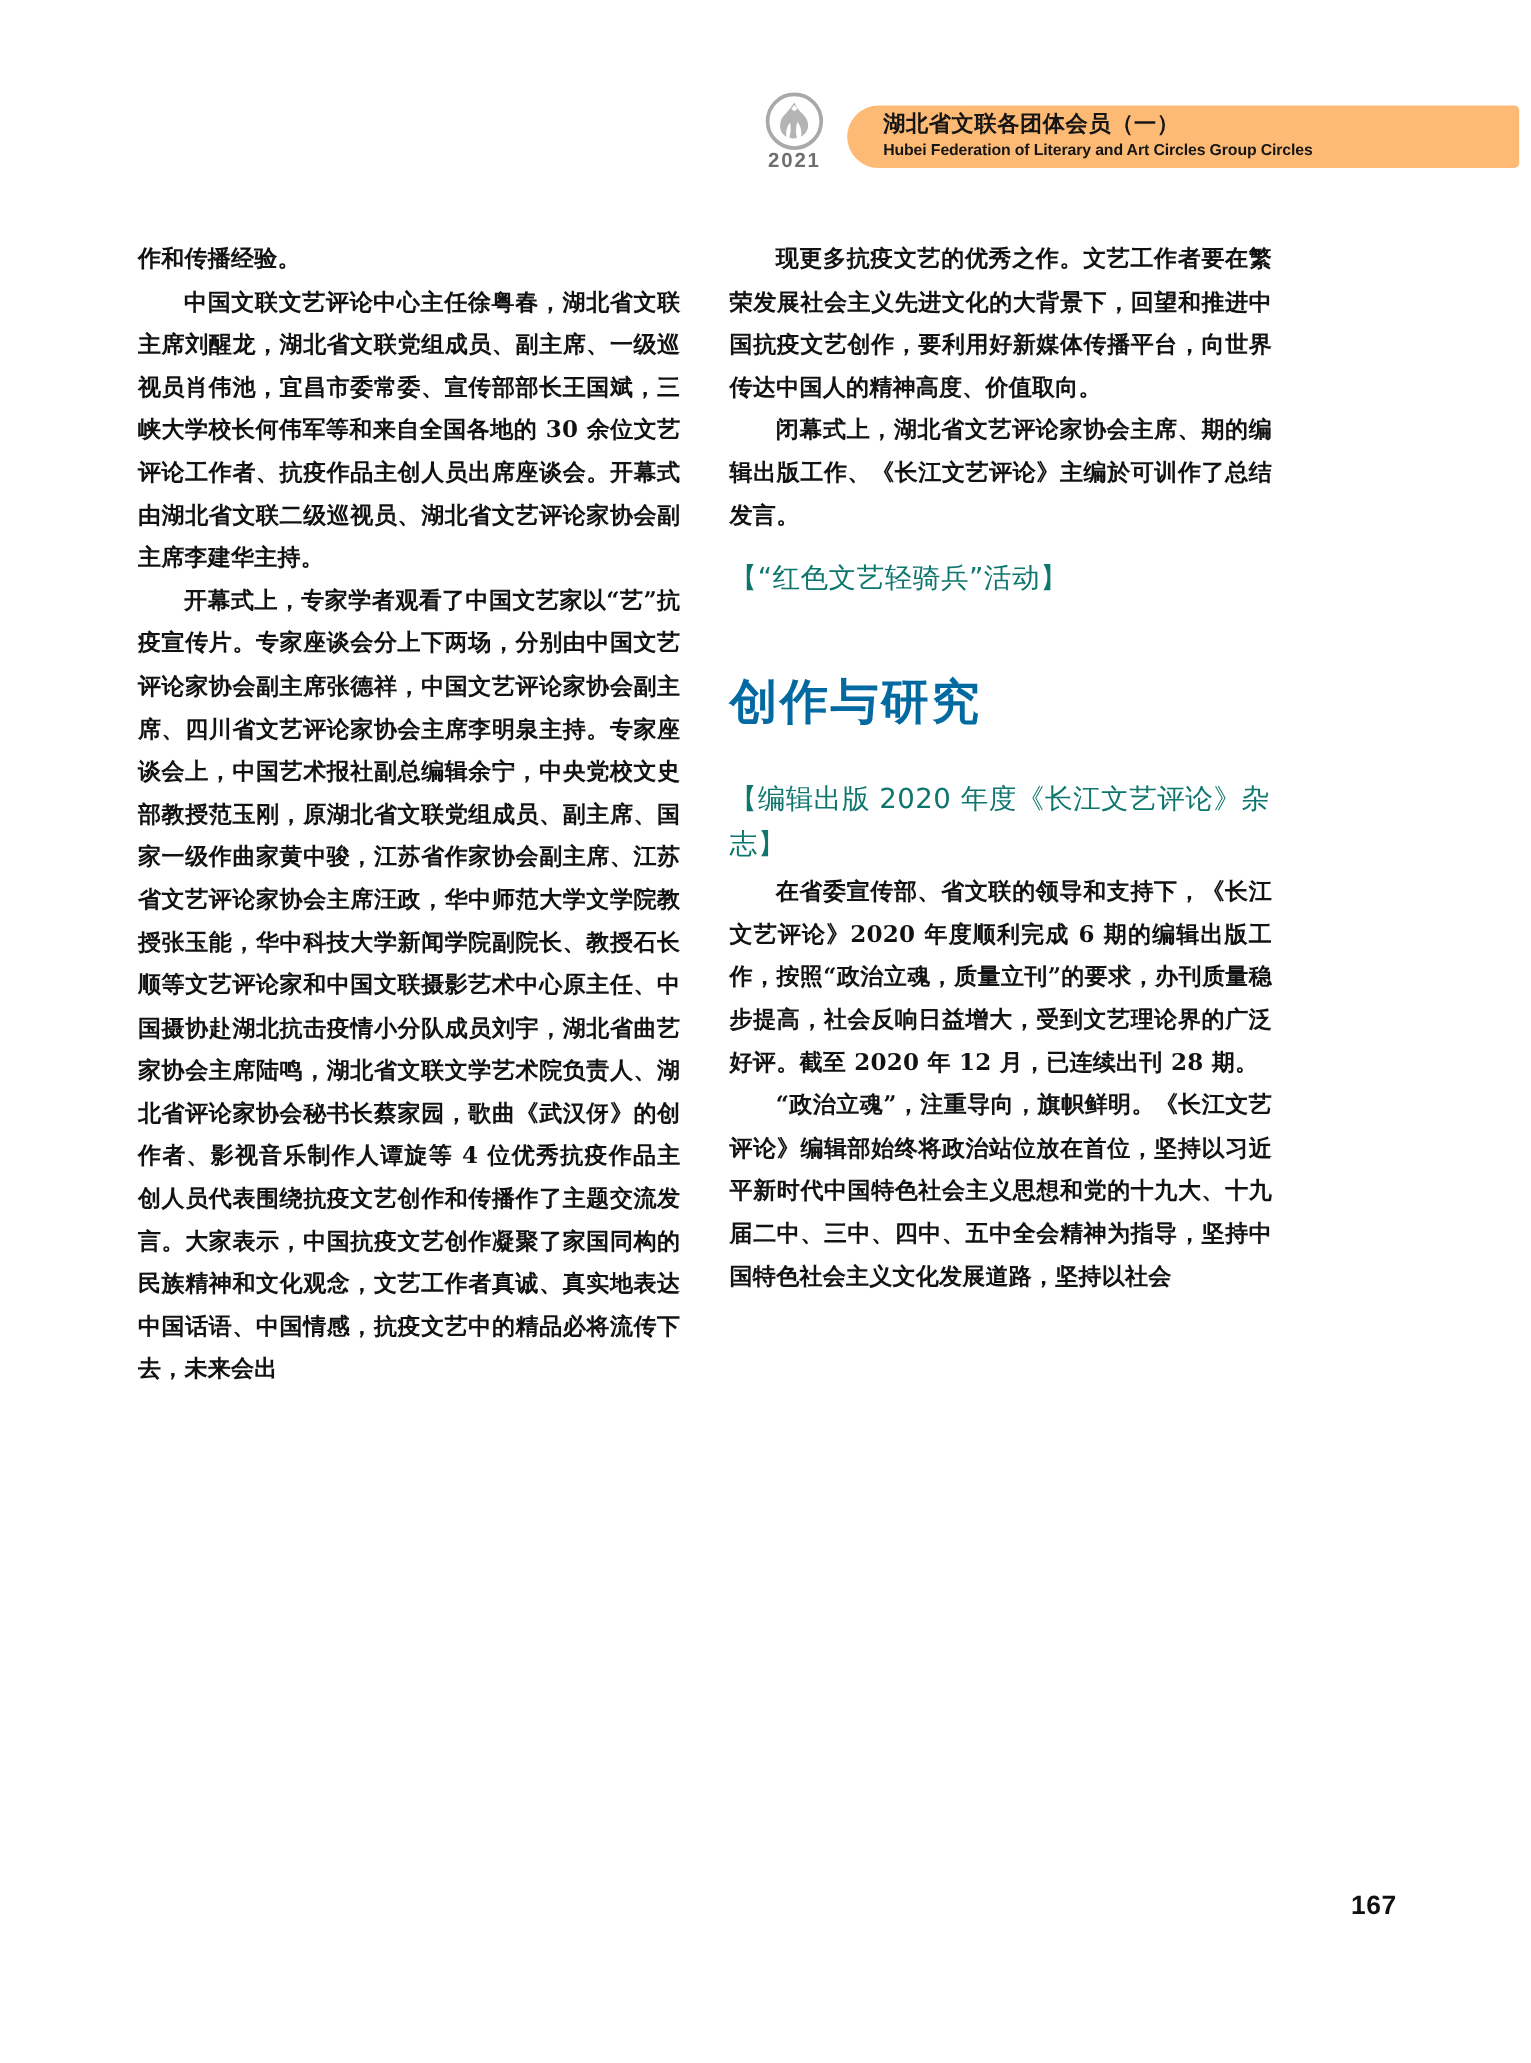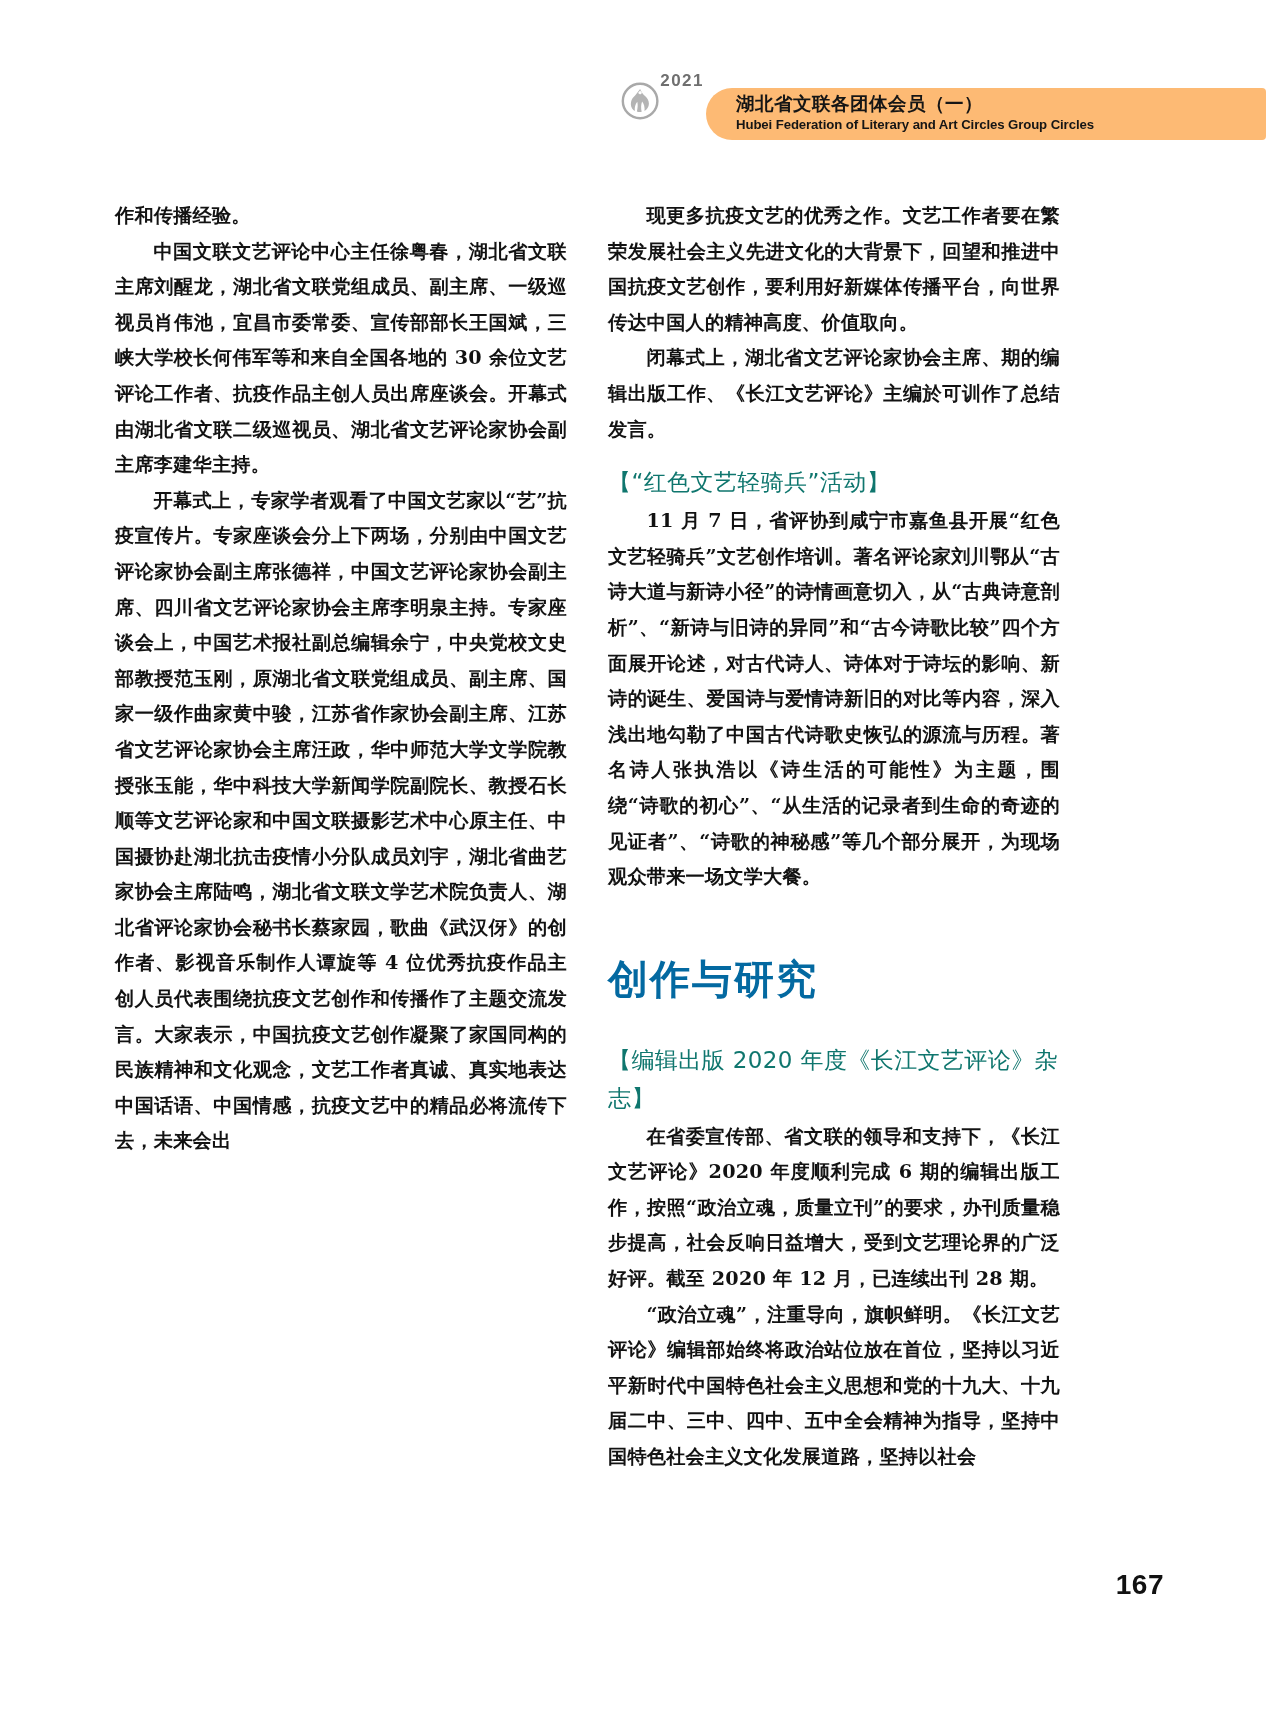--- a/index.html
+++ b/index.html
@@ -35,22 +35,22 @@
     display: flex;
     align-items: flex-start;
     height: 68px;
   }
   .logo-block {
     position: relative;
     width: 84px;
     height: 68px;
     flex: 0 0 84px;
     display: flex;
-    flex-direction: row;
-    align-items: flex-start;
+    flex-direction: column;
+    align-items: center;
     justify-content: flex-start;
   }
   .logo-mark {
     width: 52px;
     height: 52px;
     margin-top: 1px;
   }
   .logo-year {
     font-family: "Liberation Sans", sans-serif;
     font-weight: 700;
@@ -146,21 +146,21 @@
     margin: 62px 0 40px 0;
   }
 
   
   .folio {
     position: absolute;
     right: 112px;
     bottom: 118px;
     font-family: "Liberation Sans", sans-serif;
     font-weight: 700;
-    font-size: 28px;
+    font-size: 22px;
     color: #111111;
     letter-spacing: 0.5px;
   }
 </style>
 </head>
 <body>
 
 <div class="page">
 
   <div class="page-header">
@@ -189,21 +189,20 @@
       <p class="para noindent">作和传播经验。</p>
       <p class="para">中国文联文艺评论中心主任徐粤春，湖北省文联主席刘醒龙，湖北省文联党组成员、副主席、一级巡视员肖伟池，宜昌市委常委、宣传部部长王国斌，三峡大学校长何伟军等和来自全国各地的 30 余位文艺评论工作者、抗疫作品主创人员出席座谈会。开幕式由湖北省文联二级巡视员、湖北省文艺评论家协会副主席李建华主持。</p>
       <p class="para">开幕式上，专家学者观看了中国文艺家以“艺”抗疫宣传片。专家座谈会分上下两场，分别由中国文艺评论家协会副主席张德祥，中国文艺评论家协会副主席、四川省文艺评论家协会主席李明泉主持。专家座谈会上，中国艺术报社副总编辑余宁，中央党校文史部教授范玉刚，原湖北省文联党组成员、副主席、国家一级作曲家黄中骏，江苏省作家协会副主席、江苏省文艺评论家协会主席汪政，华中师范大学文学院教授张玉能，华中科技大学新闻学院副院长、教授石长顺等文艺评论家和中国文联摄影艺术中心原主任、中国摄协赴湖北抗击疫情小分队成员刘宇，湖北省曲艺家协会主席陆鸣，湖北省文联文学艺术院负责人、湖北省评论家协会秘书长蔡家园，歌曲《武汉伢》的创作者、影视音乐制作人谭旋等 4 位优秀抗疫作品主创人员代表围绕抗疫文艺创作和传播作了主题交流发言。大家表示，中国抗疫文艺创作凝聚了家国同构的民族精神和文化观念，文艺工作者真诚、真实地表达中国话语、中国情感，抗疫文艺中的精品必将流传下去，未来会出</p>
     </div>
 
     <div class="col">
       <p class="para">现更多抗疫文艺的优秀之作。文艺工作者要在繁荣发展社会主义先进文化的大背景下，回望和推进中国抗疫文艺创作，要利用好新媒体传播平台，向世界传达中国人的精神高度、价值取向。</p>
       <p class="para">闭幕式上，湖北省文艺评论家协会主席、期的编辑出版工作、《长江文艺评论》主编於可训作了总结发言。</p>
 
       <div class="sub-head">【“红色文艺轻骑兵”活动】</div>
-      <p class="para">11 月 7 日，省评协到咸宁市嘉鱼县开展“红色文艺轻骑兵”文艺创作培训。著名评论家刘川鄂从“古诗大道与新诗小径”的诗情画意切入，从“古典诗意剖析”、“新诗与旧诗的异同”和“古今诗歌比较”四个方面展开论述，对古代诗人、诗体对于诗坛的影响、新诗的诞生、爱国诗与爱情诗新旧的对比等内容，深入浅出地勾勒了中国古代诗歌史恢弘的源流与历程。著名诗人张执浩以《诗生活的可能性》为主题，围绕“诗歌的初心”、“从生活的记录者到生命的奇迹的见证者”、“诗歌的神秘感”等几个部分展开，为现场观众带来一场文学大餐。</p>
 
       <div class="section-title">创作与研究</div>
 
       <div class="sub-head tight">【编辑出版 2020 年度《长江文艺评论》杂志】</div>
       <p class="para">在省委宣传部、省文联的领导和支持下，《长江文艺评论》2020 年度顺利完成 6 期的编辑出版工作，按照“政治立魂，质量立刊”的要求，办刊质量稳步提高，社会反响日益增大，受到文艺理论界的广泛好评。截至 2020 年 12 月，已连续出刊 28 期。</p>
       <p class="para">“政治立魂”，注重导向，旗帜鲜明。《长江文艺评论》编辑部始终将政治站位放在首位，坚持以习近平新时代中国特色社会主义思想和党的十九大、十九届二中、三中、四中、五中全会精神为指导，坚持中国特色社会主义文化发展道路，坚持以社会</p>
     </div>
 
   </div>
 

